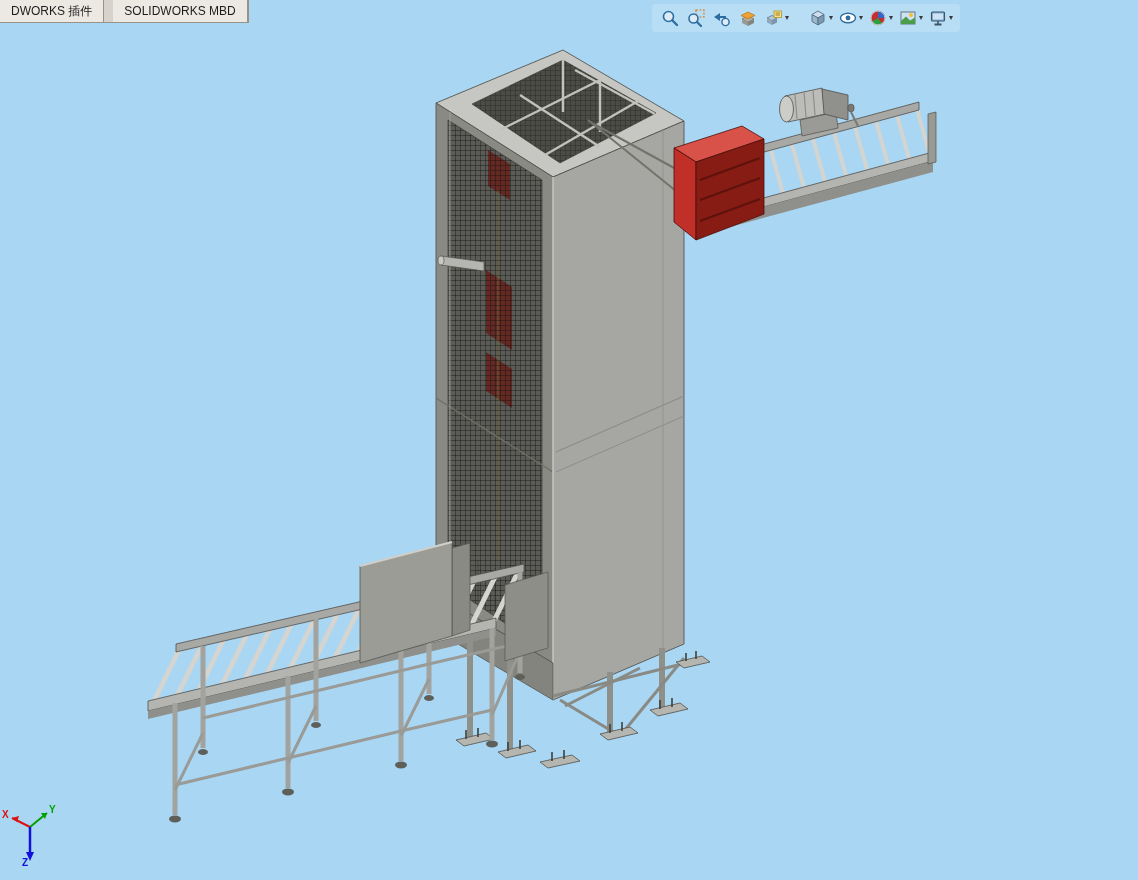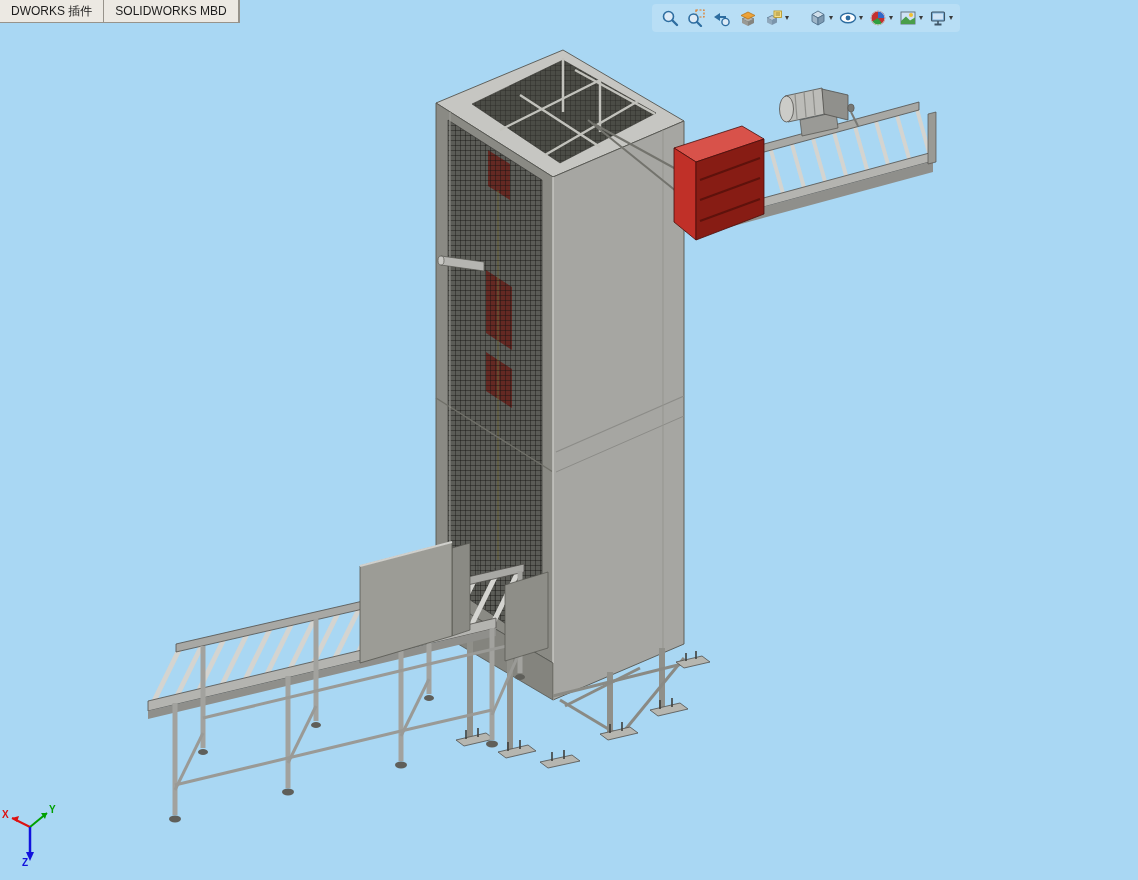--- a/index.html
+++ b/index.html
@@ -5,21 +5,21 @@
   html,body{margin:0;padding:0;}
   body{
     width:1138px;height:880px;position:relative;overflow:hidden;
     background:var(--background,#a9d7f3);
     font-family:"Liberation Sans",sans-serif;
   }
   
   .tabstrip{
     position:absolute;top:0;left:0;z-index:6;display:flex;
     background:#d7d3cb;border-bottom:1px solid #97938b;border-right:1px solid #97938b;
-    height:22px;align-items:stretch;
+    height:22px;align-items:stretch;gap:9px;
   }
   .tab{
     display:flex;align-items:center;padding:0 11px;font-size:12px;color:#1c1c1c;
     background:#ece9e3;border-right:1px solid #97938b;white-space:nowrap;cursor:default;
   }
   .tab.first{border-left:none;}
   
   .hud{
     position:absolute;top:4px;left:652px;z-index:5;display:flex;align-items:center;
     background:rgba(255,255,255,0.18);border-radius:4px;padding:2px 6px;gap:2px;

